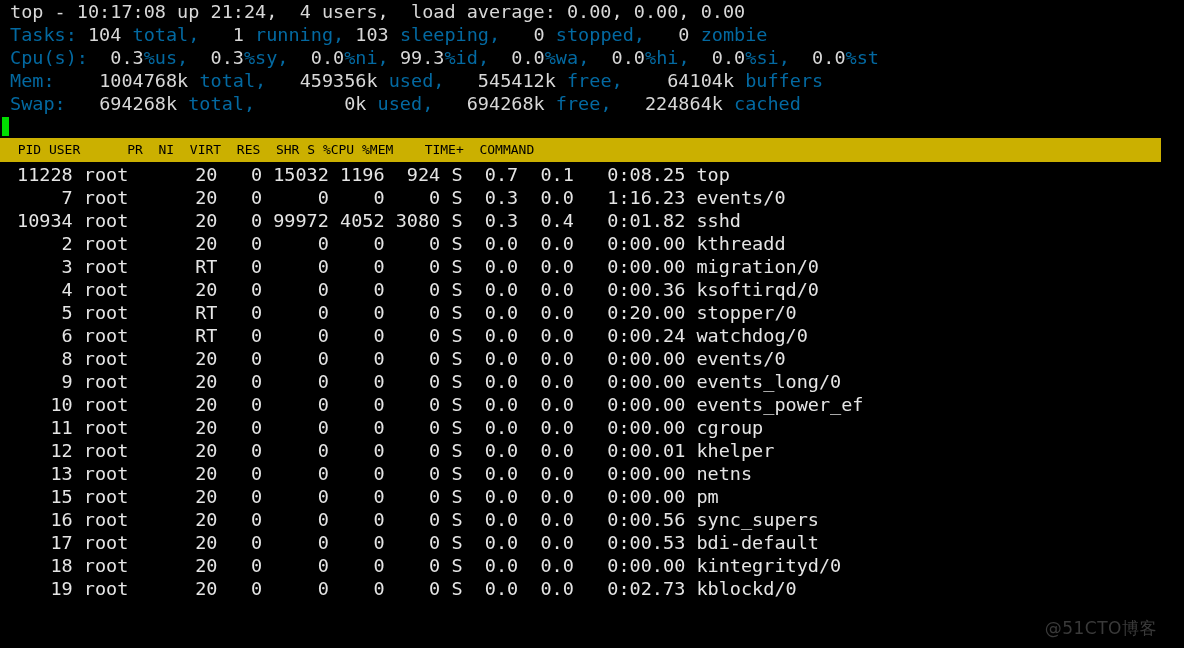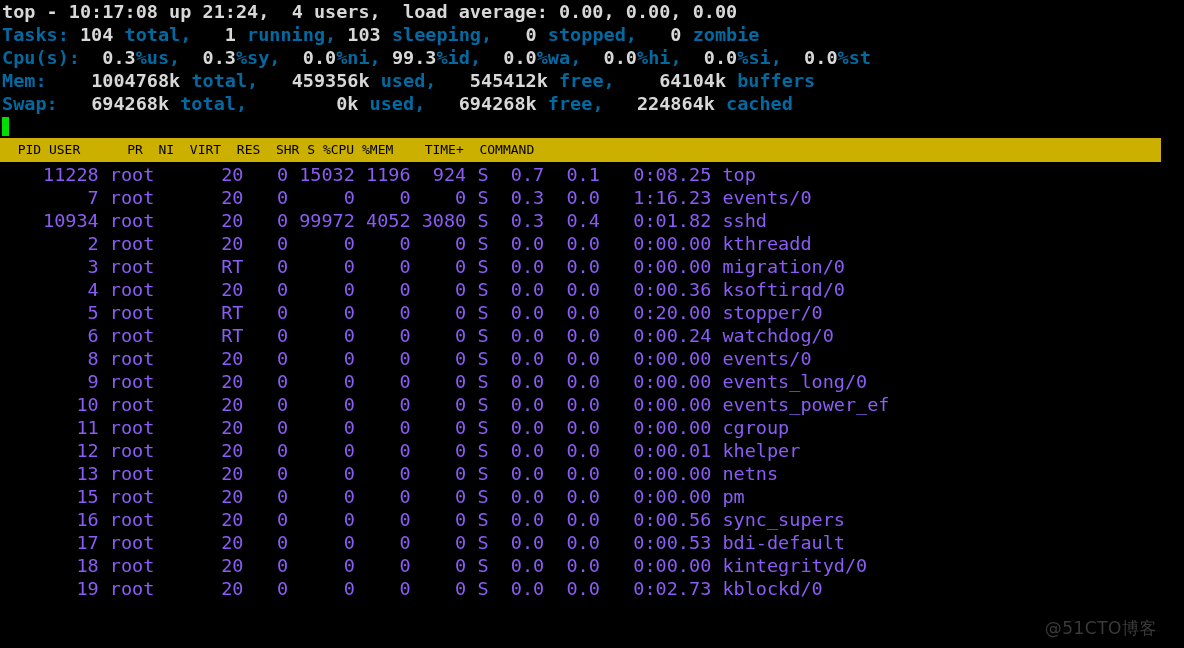--- a/index.html
+++ b/index.html
@@ -22,22 +22,21 @@
     background: #000000;
     padding: 0;
     box-sizing: border-box;
   }
 
   .summary-line {
     height: 23px;
     line-height: 23px;
     font-size: 18.5px;
     white-space: pre;
-    padding-left: 2px;
-    font-weight: bold;
+    padding-left: 10px;
   }
 
   .c-white  { color: #d8d8d8; }
   .c-red    { color: #0369a1; }
 
   
   .cursor-line {
     height: 23px;
     line-height: 23px;
     position: relative;
@@ -66,23 +65,22 @@
   }
 
   .proc-list {
     margin-top: 1px;
   }
   .proc-row {
     height: 23px;
     line-height: 23px;
     font-size: 18.5px;
     white-space: pre;
-    color: #8b5cf6;
-    padding-left: 8px;
-    margin-left: 35px;
+    color: #e5e5e5;
+    padding-left: 17px;
   }
 
   .watermark {
     position: absolute;
     right: 27px;
     bottom: 8px;
     font-family: "DejaVu Sans", "Liberation Sans", sans-serif;
     font-size: 17px;
     color: #3a3a3a;
     letter-spacing: 0.5px;

